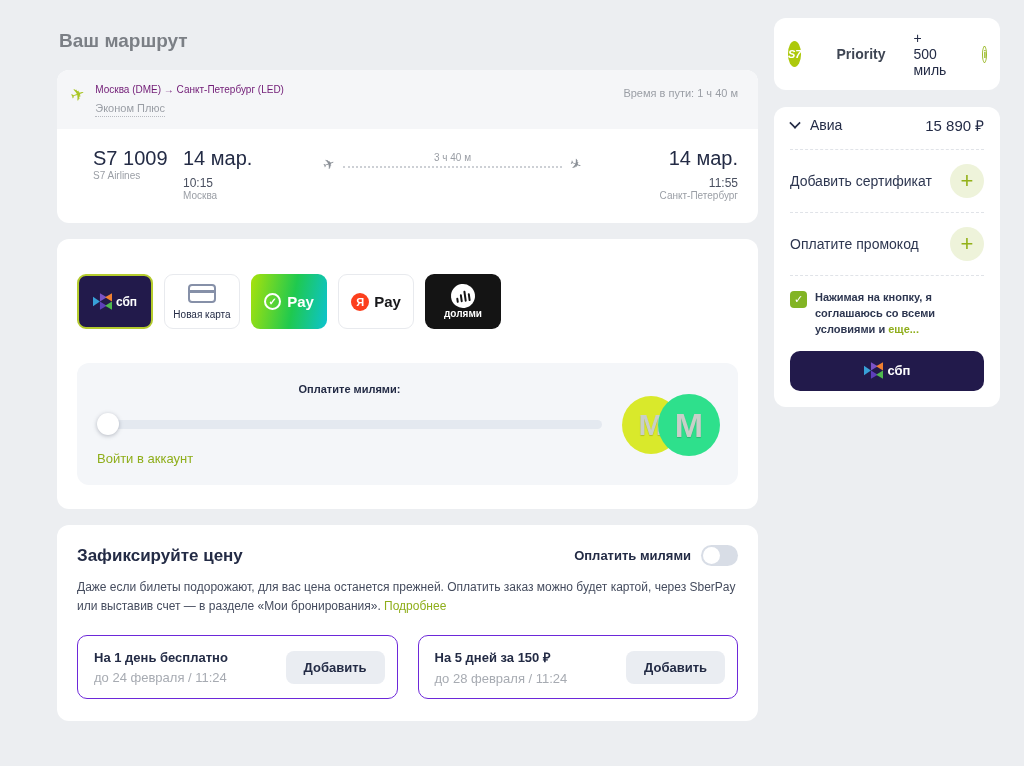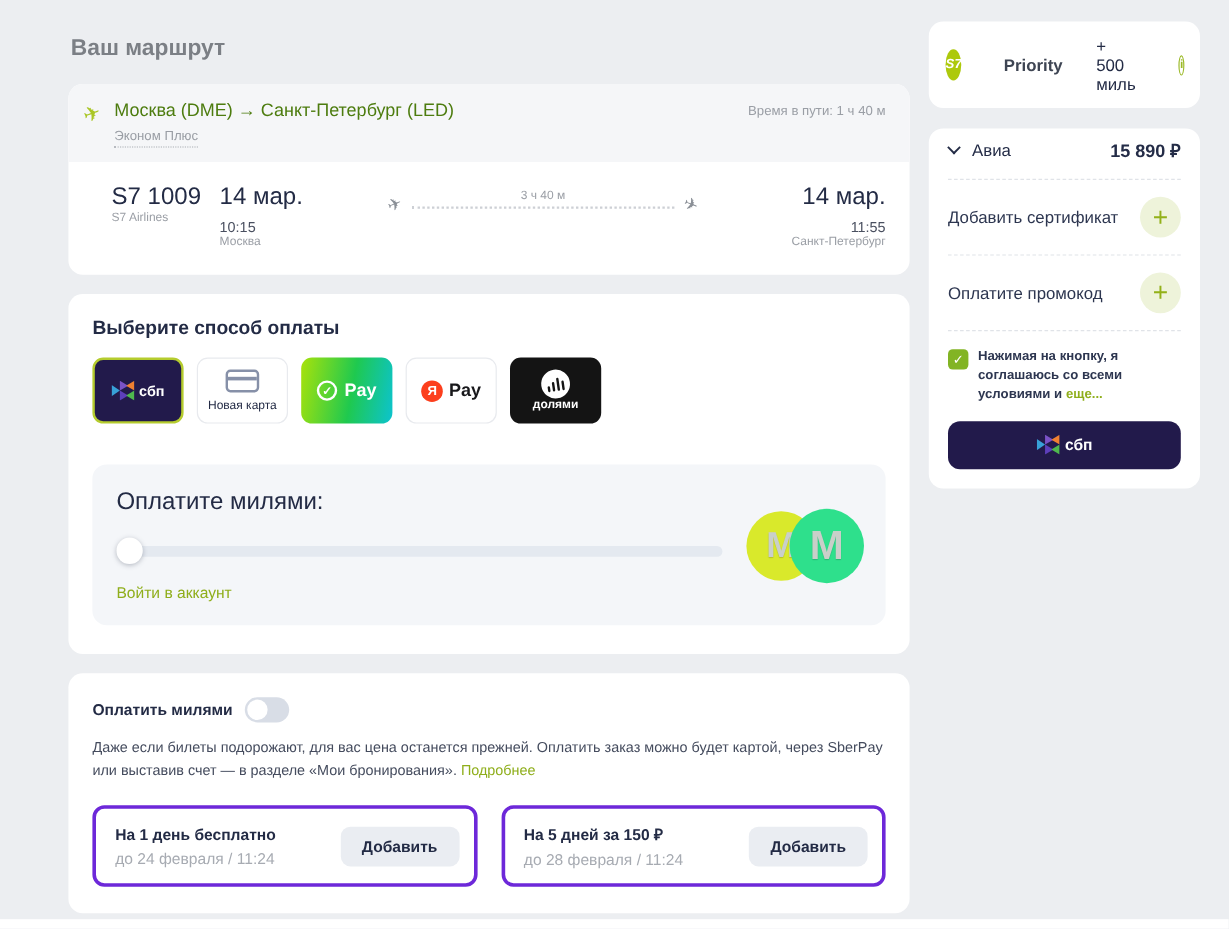--- a/index.html
+++ b/index.html
@@ -17,21 +17,21 @@
 
   .page-title { font-size:19px; font-weight:600; color:#7B7F85; margin:12px 0 18px 2px; }
 
   .card { background:#fff; border-radius:12px; }
 
   
   .route-card { overflow:hidden; }
   .route-head { background:#F5F6F8; padding:14px 20px 12px 16px; display:flex; justify-content:space-between; align-items:flex-start; }
   .route-head-left { display:flex; gap:8px; }
   .route-plane { color:#A9C625; font-size:17px; display:inline-block; transform:rotate(-20deg); line-height:1; margin-top:2px; }
-  .route-title { font-size:15px; font-weight:500; color:#4d7c0f; }
+  .route-title { font-size:10px; font-weight:500; color:#701a75; }
   .route-fare { font-size:11px; color:#9A9EA5; margin-top:7px; display:inline-block; border-bottom:1px dotted #B7BAC0; padding-bottom:2px; }
   .route-duration { font-size:11px; color:#9A9EA5; margin-top:3px; }
   .leg-row { display:flex; align-items:flex-start; padding:18px 20px 22px 36px; }
   .leg-col .big { font-size:20px; font-weight:500; color:#232B45; }
   .leg-col .mid { font-size:12px; color:#4A5060; margin-top:6px; }
   .leg-col .sub { font-size:10px; color:#9A9EA5; margin-top:0; }
   .leg-flight { width:90px; }
   .leg-depart { width:130px; }
   .leg-middle { flex:1; display:flex; align-items:center; gap:8px; margin:10px 26px 0 10px; }
   .plane-ico { color:#8B9097; font-size:14px; line-height:1; display:inline-block; }
@@ -57,58 +57,58 @@
   .sber-check { width:17px; height:17px; border:2px solid #fff; border-radius:50%; font-size:10px; display:flex; align-items:center; justify-content:center; color:#fff; font-weight:700; }
   .ya-inline { display:flex; align-items:center; gap:5px; font-weight:700; font-size:15px; color:#18181B; }
   .ya-circle { width:18px; height:18px; background:#FC3F1D; color:#fff; border-radius:50%; font-size:11px; font-weight:700; display:flex; align-items:center; justify-content:center; }
   .tile-dolyami { background:#141414; border:none; }
   .dolyami-circle { width:24px; height:24px; background:#fff; border-radius:50%; display:flex; align-items:flex-end; justify-content:center; gap:1.5px; padding-bottom:6px; transform:rotate(-8deg); }
   .dolyami-circle i { display:block; width:2.5px; background:#141414; border-radius:1px; }
   .dolyami-label { color:#fff; font-size:10px; font-weight:600; margin-top:0; }
 
   .miles-panel { margin-top:34px; background:#F4F6F9; border-radius:12px; padding:20px 20px 18px 20px; display:flex; align-items:center; }
   .miles-left { flex:1; }
-  .miles-title { font-size:20px; font-weight:400; color:#232B45; }
+  .miles-title { font-size:11px; font-weight:700; color:#232B45;text-align:center; }
   .miles-slider { margin-top:18px; position:relative; height:22px; display:flex; align-items:center; }
   .slider-track { width:100%; height:9px; background:#E4E9F0; border-radius:5px; }
   .slider-thumb { position:absolute; left:0; top:0; width:22px; height:22px; background:#fff; border-radius:50%; box-shadow:0 1px 4px rgba(60,70,90,.35); cursor:pointer; }
   .miles-login { display:inline-block; margin-top:16px; font-size:13px; color:#8FAE1B; cursor:pointer; }
   .miles-coins { width:104px; position:relative; height:66px; margin-left:12px; }
   .coin { position:absolute; border-radius:50%; display:flex; align-items:center; justify-content:center; font-weight:800; color:#C9CFC9; text-shadow:0 1px 1px rgba(0,0,0,.18); }
   .coin-yellow { width:58px; height:58px; left:8px; top:4px; background:#D9E92B; font-size:30px; }
   .coin-green { width:62px; height:62px; left:44px; top:2px; background:#2EE08C; font-size:34px; }
 
   
   .lock-card { margin-top:16px; padding:20px 20px 22px 20px; }
   .lock-head { display:flex; justify-content:space-between; align-items:center; }
   .lock-title { font-size:17px; font-weight:600; color:#232B45; }
   .lock-toggle-wrap { display:flex; align-items:center; gap:10px; }
   .lock-toggle-label { font-size:13px; font-weight:600; color:#232B45; }
   .toggle { width:37px; height:21px; background:#D8DDE6; border-radius:11px; position:relative; cursor:pointer; }
   .toggle::after { content:""; position:absolute; left:2px; top:2px; width:17px; height:17px; border-radius:50%; background:#fff; }
   .lock-desc { margin-top:12px; font-size:12px; line-height:1.55; color:#454C5E; max-width:700px; }
   .link-green { color:#8FAE1B; cursor:pointer; }
   .lock-options { display:flex; gap:20px; margin-top:20px; }
-  .lock-option { flex:1; border:3px solid #6d28d9; border-radius:10px; padding:12px 12px 12px 16px; display:flex; align-items:center; justify-content:space-between; }
+  .lock-option { flex:1; border:1px solid #6d28d9; border-radius:10px; padding:12px 12px 12px 16px; display:flex; align-items:center; justify-content:space-between; }
   .opt-title { font-size:13px; font-weight:700; color:#232B45; }
   .opt-sub { font-size:13px; color:#A7ABB2; margin-top:5px; }
   .opt-btn { background:#EAEDF2; border:none; border-radius:8px; padding:9px 18px; font-size:13px; font-weight:600; color:#232B45; cursor:pointer; font-family:inherit; }
 
   
   .priority-card { padding:12px 14px; display:flex; align-items:center;gap:28px; }
   .s7-circle { width:26px; height:26px; border-radius:50%; background:#ADC90C; color:#fff; font-style:italic; font-weight:800; font-size:11px; display:flex; align-items:center; justify-content:center; }
   .priority-label { font-size:14px; font-weight:600; color:#3E4553; margin-left:7px; }
   .priority-miles { font-size:14px; font-weight:500; color:#232B45; margin-left:auto; }
   .info-icon { width:17px; height:17px; border:1.5px solid #9CBA2A; color:#9CBA2A; border-radius:50%; font-size:10px; font-weight:700; display:flex; align-items:center; justify-content:center; margin-left:8px; cursor:pointer; }
 
   .summary-card { margin-top:17px; padding:8px 16px 16px 16px; }
   .sum-row { display:flex; align-items:center; }
   .chev { width:10px; height:10px; border-right:2px solid #232B45; border-bottom:2px solid #232B45; transform:rotate(45deg) scale(.8); margin-top:-4px; cursor:pointer; }
   .sum-seg-label { font-size:14px; font-weight:500; margin-left:10px; }
-  .sum-seg-price { margin-left:auto; font-size:15px; font-weight:700; }
+  .sum-seg-price { margin-left:auto; font-size:15px; font-weight:400; }
   .dash-sep { border-top:1px dashed #E0E3E8; margin:14px 0; }
   .add-row { display:flex; align-items:center; justify-content:space-between; cursor:pointer; }
   .add-label { font-size:14px; color:#2D3650; }
   .plus-circle { width:34px; height:34px; border-radius:50%; background:#EEF3DA; color:#93B119; font-size:22px; font-weight:400; display:flex; align-items:center; justify-content:center; line-height:1; }
   .total-row { display:flex; align-items:center; margin-top:2px; }
   .total-label { font-size:15px; font-weight:700; }
   .total-value { margin-left:auto; font-size:15px; font-weight:700; }
   .currency-pill { margin-left:8px; background:#E8EDF7; border-radius:8px; padding:6px 9px; display:flex; align-items:center; gap:10px; cursor:pointer; }
   .currency-code { font-size:13px; font-weight:600; color:#232B45; }
   .pill-chev { width:8px; height:8px; border-right:2px solid #232B45; border-bottom:2px solid #232B45; transform:rotate(45deg) scale(.8); margin-top:-3px; }
@@ -158,21 +158,20 @@
         </div>
         <div class="leg-col leg-arrive">
           <div class="big">14 мар.</div>
           <div class="mid">11:55</div>
           <div class="sub">Санкт-Петербург</div>
         </div>
       </div>
     </div>
 
     <div class="card payment-card">
-      <div class="section-title">Выберите способ оплаты</div>
 
       <div class="pay-tiles">
         <div class="pay-tile tile-sbp">
           <span class="sbp-inline">
             <svg width="19" height="17" viewBox="0 0 22 19">
               <polygon points="0,4 8,9.5 0,15" fill="#38A1D8"></polygon>
               <polygon points="8,0 16,4.7 8,9.5" fill="#7A52C7"></polygon>
               <polygon points="22,0 22,9.5 14,4.7" fill="#F08031"></polygon>
               <polygon points="8,9.5 16,14.3 8,19" fill="#5D3FBB"></polygon>
               <polygon points="22,9.5 22,19 14,14.3" fill="#4FB84E"></polygon>
@@ -218,20 +217,21 @@
         </div>
         <div class="miles-coins">
           <div class="coin coin-yellow">М</div>
           <div class="coin coin-green">М</div>
         </div>
       </div>
     </div>
 
     <div class="card lock-card">
       <div class="lock-head">
+        <div class="lock-title">Зафиксируйте цену</div>
         <div class="lock-toggle-wrap">
           <span class="lock-toggle-label">Оплатить милями</span>
           <span class="toggle"></span>
         </div>
       </div>
       <div class="lock-desc">
         <span>Даже если билеты подорожают, для вас цена останется прежней. Оплатить заказ можно будет картой, через SberPay или выставив счет — в разделе «Мои бронирования».</span>
         <span class="link-green">Подробнее</span>
       </div>
       <div class="lock-options">

